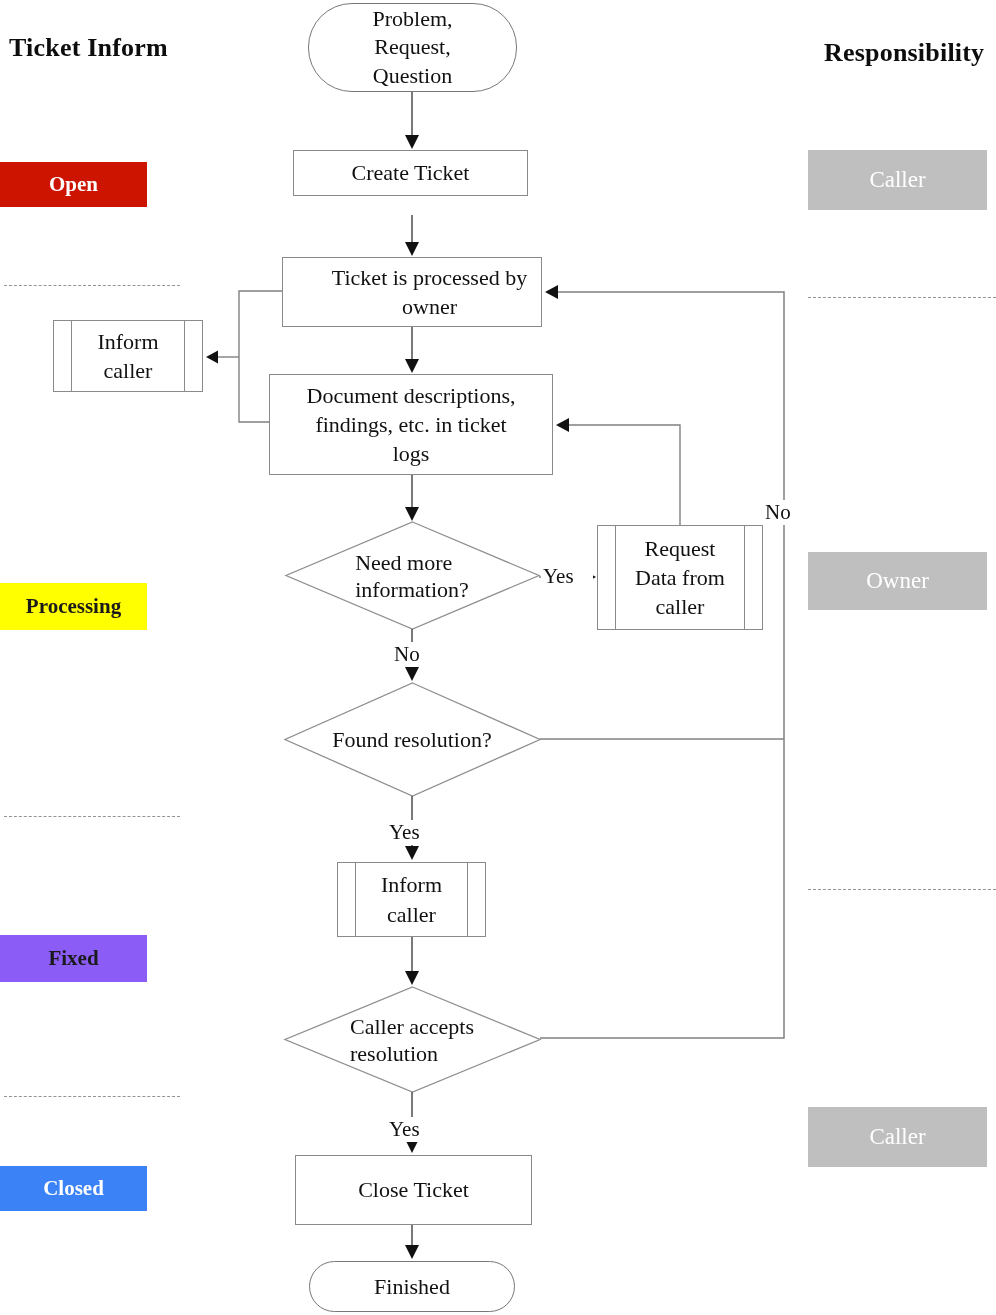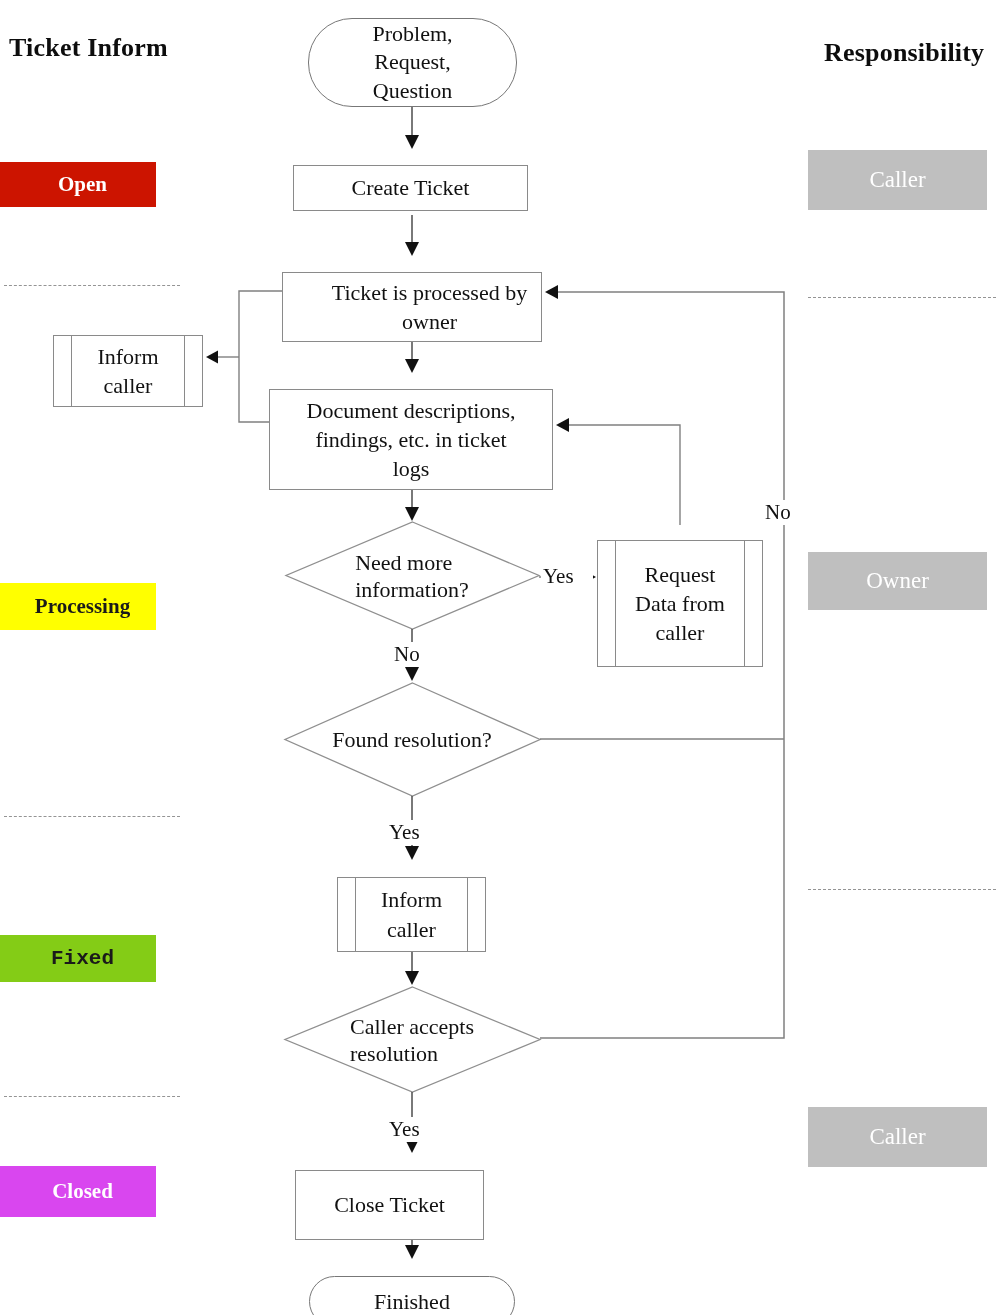--- a/index.html
+++ b/index.html
@@ -6,33 +6,33 @@
   #stage{
     position:relative;width:996px;height:1315px;background:#ffffff;overflow:hidden;
     font-family:"Liberation Serif","DejaVu Serif",serif;color:#111;
   }
   #wires{position:absolute;left:0;top:0;width:996px;height:1315px;}
 
   .col-title{position:absolute;font-size:26px;font-weight:bold;color:#0d0d0d;letter-spacing:.2px;}
 
   .lane-badge{
     position:absolute;left:0;width:147px;display:flex;align-items:center;justify-content:center;
-    font-size:21px;font-weight:bold;padding-left:9px;
+    font-size:21px;font-weight:bold;
   }
   .resp-badge{
     position:absolute;left:808px;width:179px;display:flex;align-items:center;justify-content:center;
     font-size:23px;color:#ffffff;
   }
 
   .sep{position:absolute;height:0;border-top:1px dashed #949494;}
 
   .node{
     position:absolute;background:#ffffff;border:1.5px solid #8a8a8a;
     display:flex;align-items:center;justify-content:center;text-align:center;
-    font-size:22px;line-height:1.33;white-space:pre-line;box-sizing:border-box;margin-top:15px;
+    font-size:22px;line-height:1.33;white-space:pre-line;box-sizing:border-box;
   }
   .terminator{border-radius:44px;border-color:#777;}
   .predef .bar{position:absolute;top:0;bottom:0;width:1px;background:#8a8a8a;}
   .predef .bar-l{left:17px;}
   .predef .bar-r{right:17px;}
 
   .diamond-label{
     position:absolute;display:flex;align-items:center;justify-content:center;
     font-size:22px;line-height:1.25;white-space:pre-line;background:transparent;
   }
@@ -107,22 +107,22 @@
 
   <div class="sep" style="left:4px;top:285px;width:176px;"></div>
   <div class="sep" style="left:4px;top:816px;width:176px;"></div>
   <div class="sep" style="left:4px;top:1096px;width:176px;"></div>
 
   <div class="sep" style="left:808px;top:297px;width:188px;"></div>
   <div class="sep" style="left:808px;top:889px;width:188px;"></div>
 
   <div class="lane-badge" style="top: 162px; height: 45px; background: rgb(204, 20, 0); color: rgb(255, 255, 255);">Open</div>
   <div class="lane-badge" style="top: 535px; height: 47px; background: rgb(255, 255, 0); color: rgb(26, 26, 26); margin-top: 48px;">Processing</div>
-  <div class="lane-badge" style="top: 935px; height: 47px; background: #84cc16; color: rgb(26, 26, 26); font-family: Liberation Mono, monospace;">Fixed</div>
-  <div class="lane-badge" style="top: 1166px; height: 51px; background: #d946ef; color: rgb(255, 255, 255);">Closed</div>
+  <div class="lane-badge" style="top: 935px; height: 47px; background: #8b5cf6; color: rgb(26, 26, 26);">Fixed</div>
+  <div class="lane-badge" style="top: 1166px; height: 45px; background: #3b82f6; color: rgb(255, 255, 255);">Closed</div>
 
   <div class="resp-badge" style="top: 150px; height: 60px; background: rgb(191, 191, 191);">Caller</div>
   <div class="resp-badge" style="top: 552px; height: 58px; background: rgb(191, 191, 191);">Owner</div>
   <div class="resp-badge" style="top: 1107px; height: 60px; background: rgb(191, 191, 191);">Caller</div>
 
   <div class="node terminator" style="left:308px;top:3px;width:209px;height:89px;line-height:1.3;">Problem,
 Request,
 Question</div>
 
   <div class="node" style="left:293px;top:150px;width:235px;height:46px;">Create Ticket</div>
@@ -137,41 +137,41 @@
     <span class="bar bar-r"></span>
   </div>
 
   <div class="node" style="left:269px;top:374px;width:284px;height:101px;">Document descriptions,
 findings, etc. in ticket
 logs</div>
 
   <div class="diamond-label" style="left:312px;top:541px;width:200px;height:70px;">Need more
 information?</div>
 
-  <div class="node predef" style="left:597px;top:525px;width:166px;height:127px;">
+  <div class="node predef" style="left:597px;top:525px;width:166px;height:105px;">
     <span class="bar bar-l"></span>
     <span>Request
 Data from
 caller</span>
     <span class="bar bar-r"></span>
   </div>
 
   <div class="diamond-label" style="left:292px;top:722px;width:240px;height:36px;">Found resolution?</div>
 
   <div class="node predef" style="left:337px;top:862px;width:149px;height:75px;">
     <span class="bar bar-l"></span>
     <span>Inform
 caller</span>
     <span class="bar bar-r"></span>
   </div>
 
   <div class="diamond-label" style="left:302px;top:1005px;width:220px;height:70px;">Caller accepts
 resolution</div>
 
-  <div class="node" style="left:295px;top:1155px;width:189px;height:70px;">Close Ticket</div>
+  <div class="node" style="left:295px;top:1155px;width:237px;height:70px;">Close Ticket</div>
 
   <div class="node terminator" style="left:309px;top:1261px;width:206px;height:51px;border-radius:26px;">Finished</div>
 
   <div class="edge-label" style="left:541px;top:564px;width:48px;">Yes</div>
   <div class="edge-label" style="left:392px;top:642px;width:40px;">No</div>
   <div class="edge-label" style="left:387px;top:820px;width:50px;">Yes</div>
   <div class="edge-label" style="left:763px;top:500px;width:42px;">No</div>
   <div class="edge-label" style="left:387px;top:1117px;width:50px;">Yes</div>
 
 </div>

